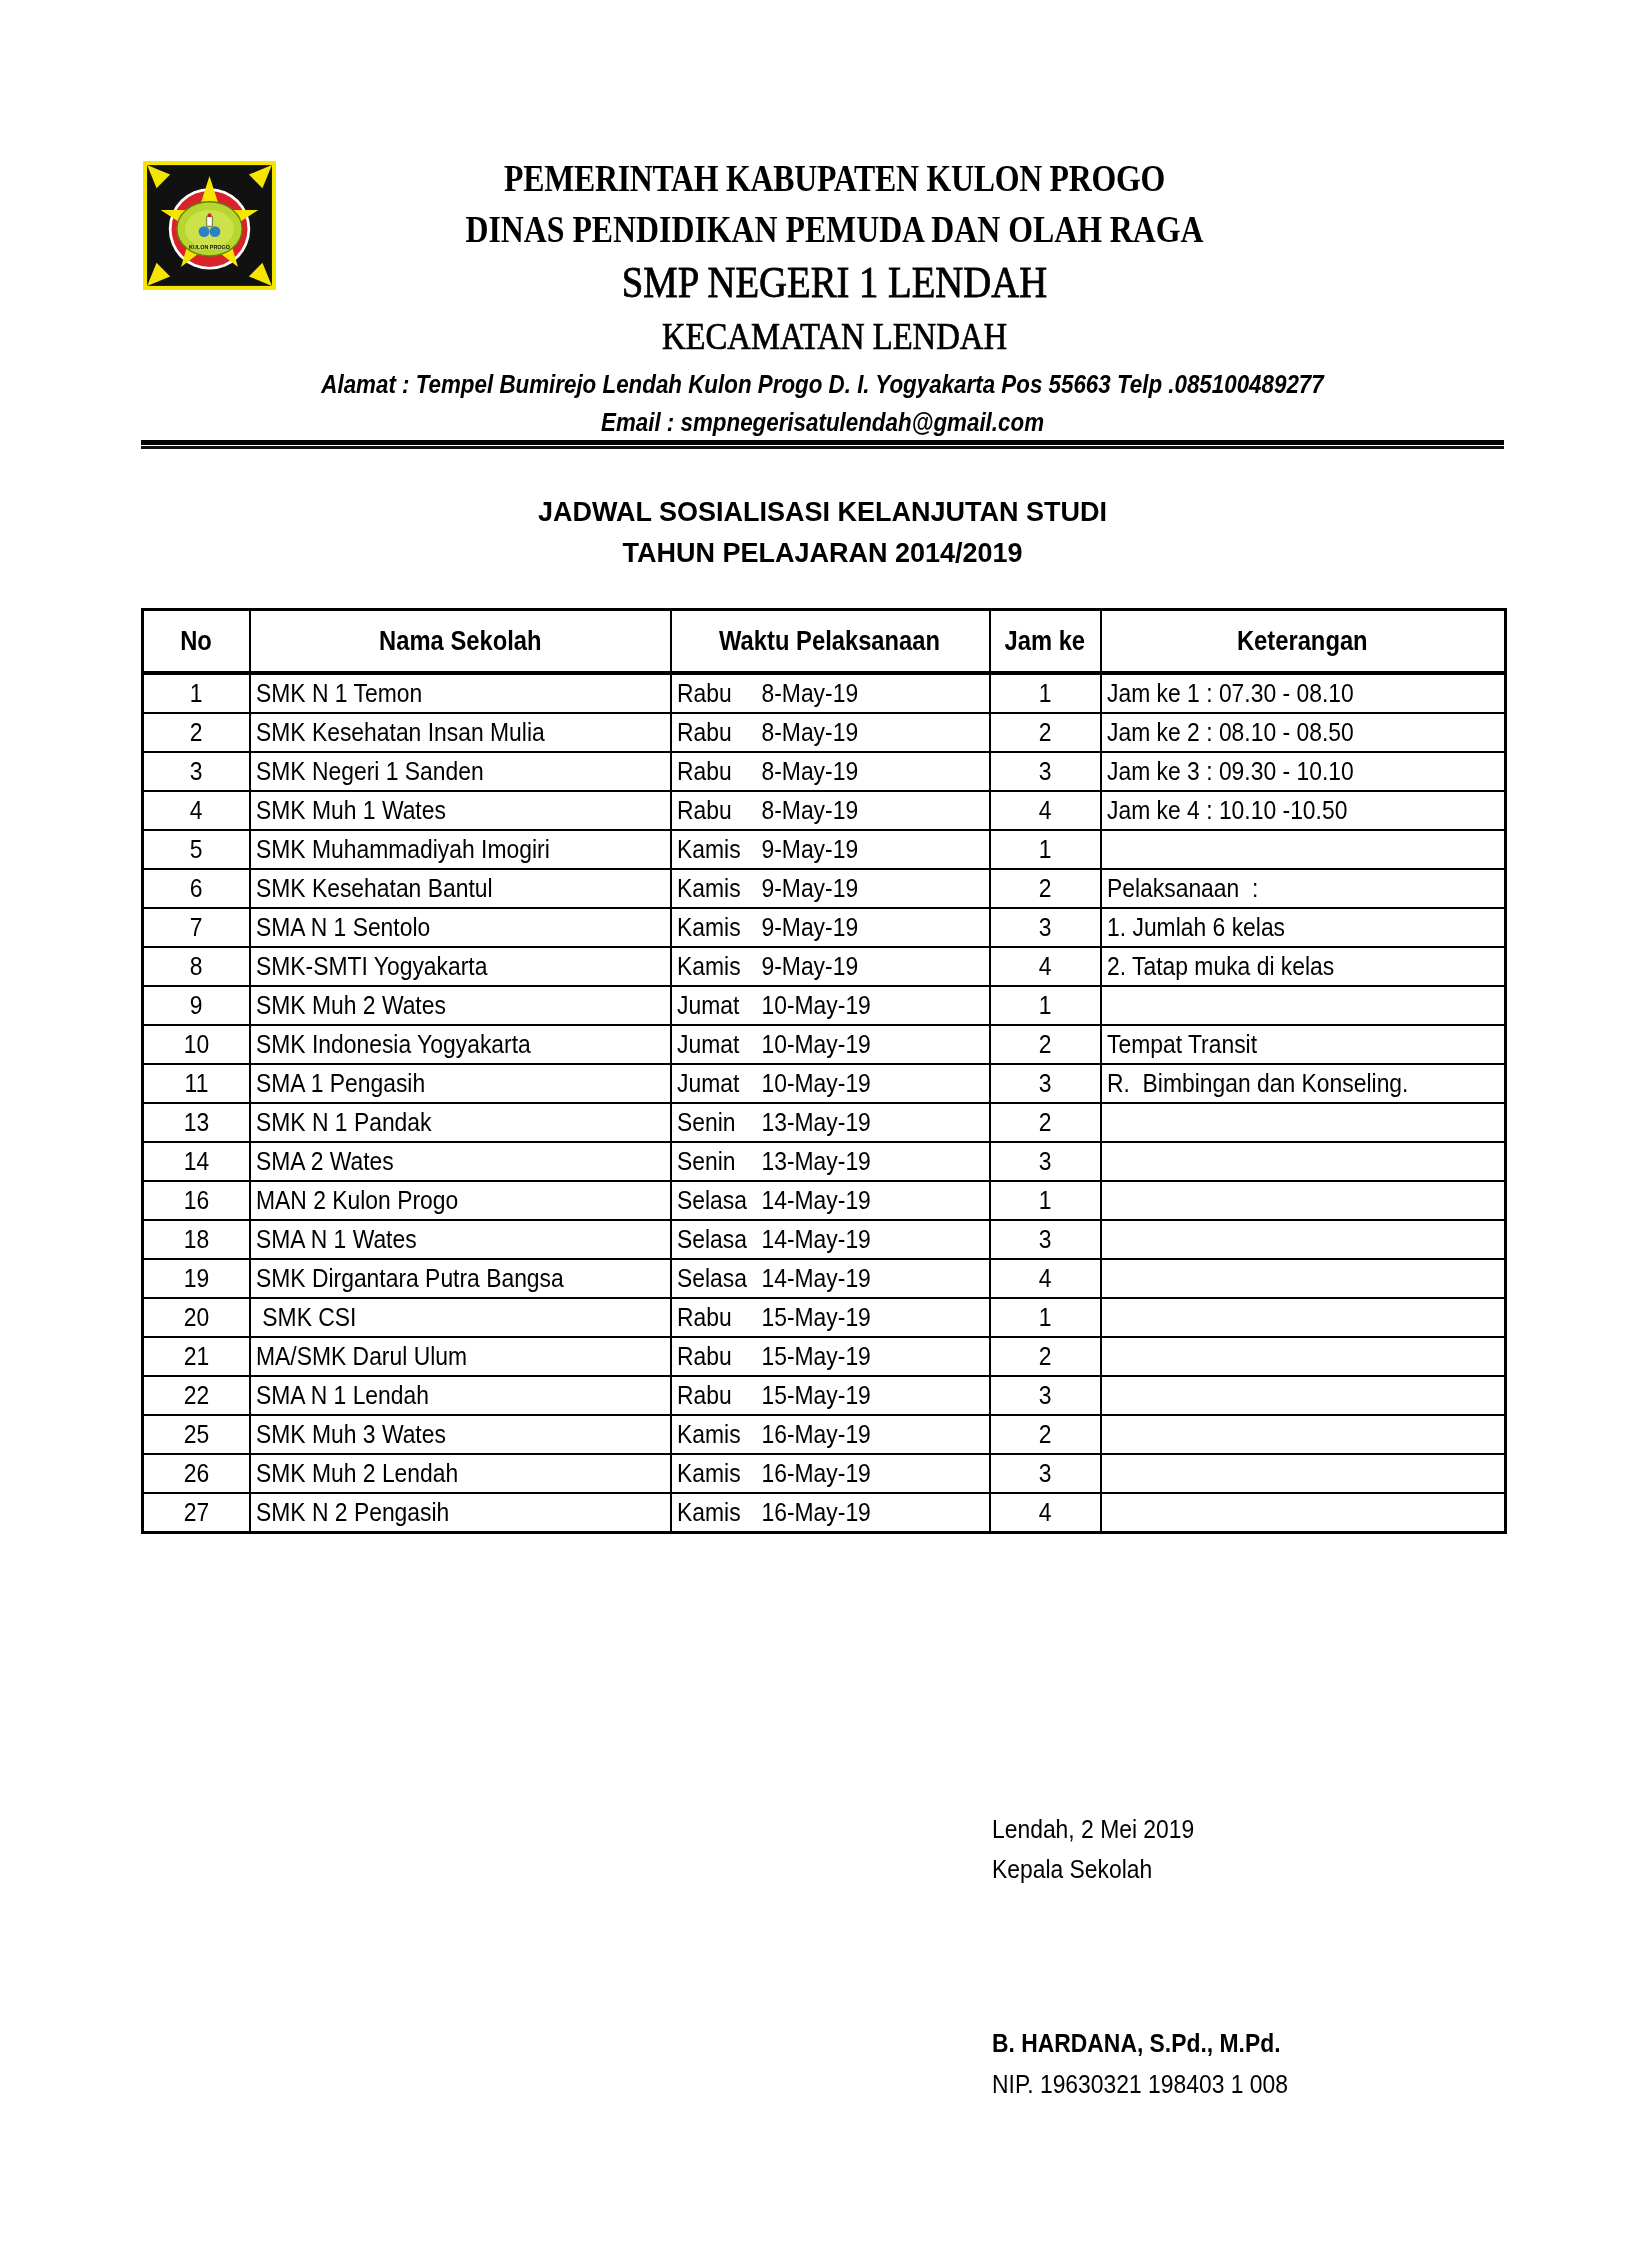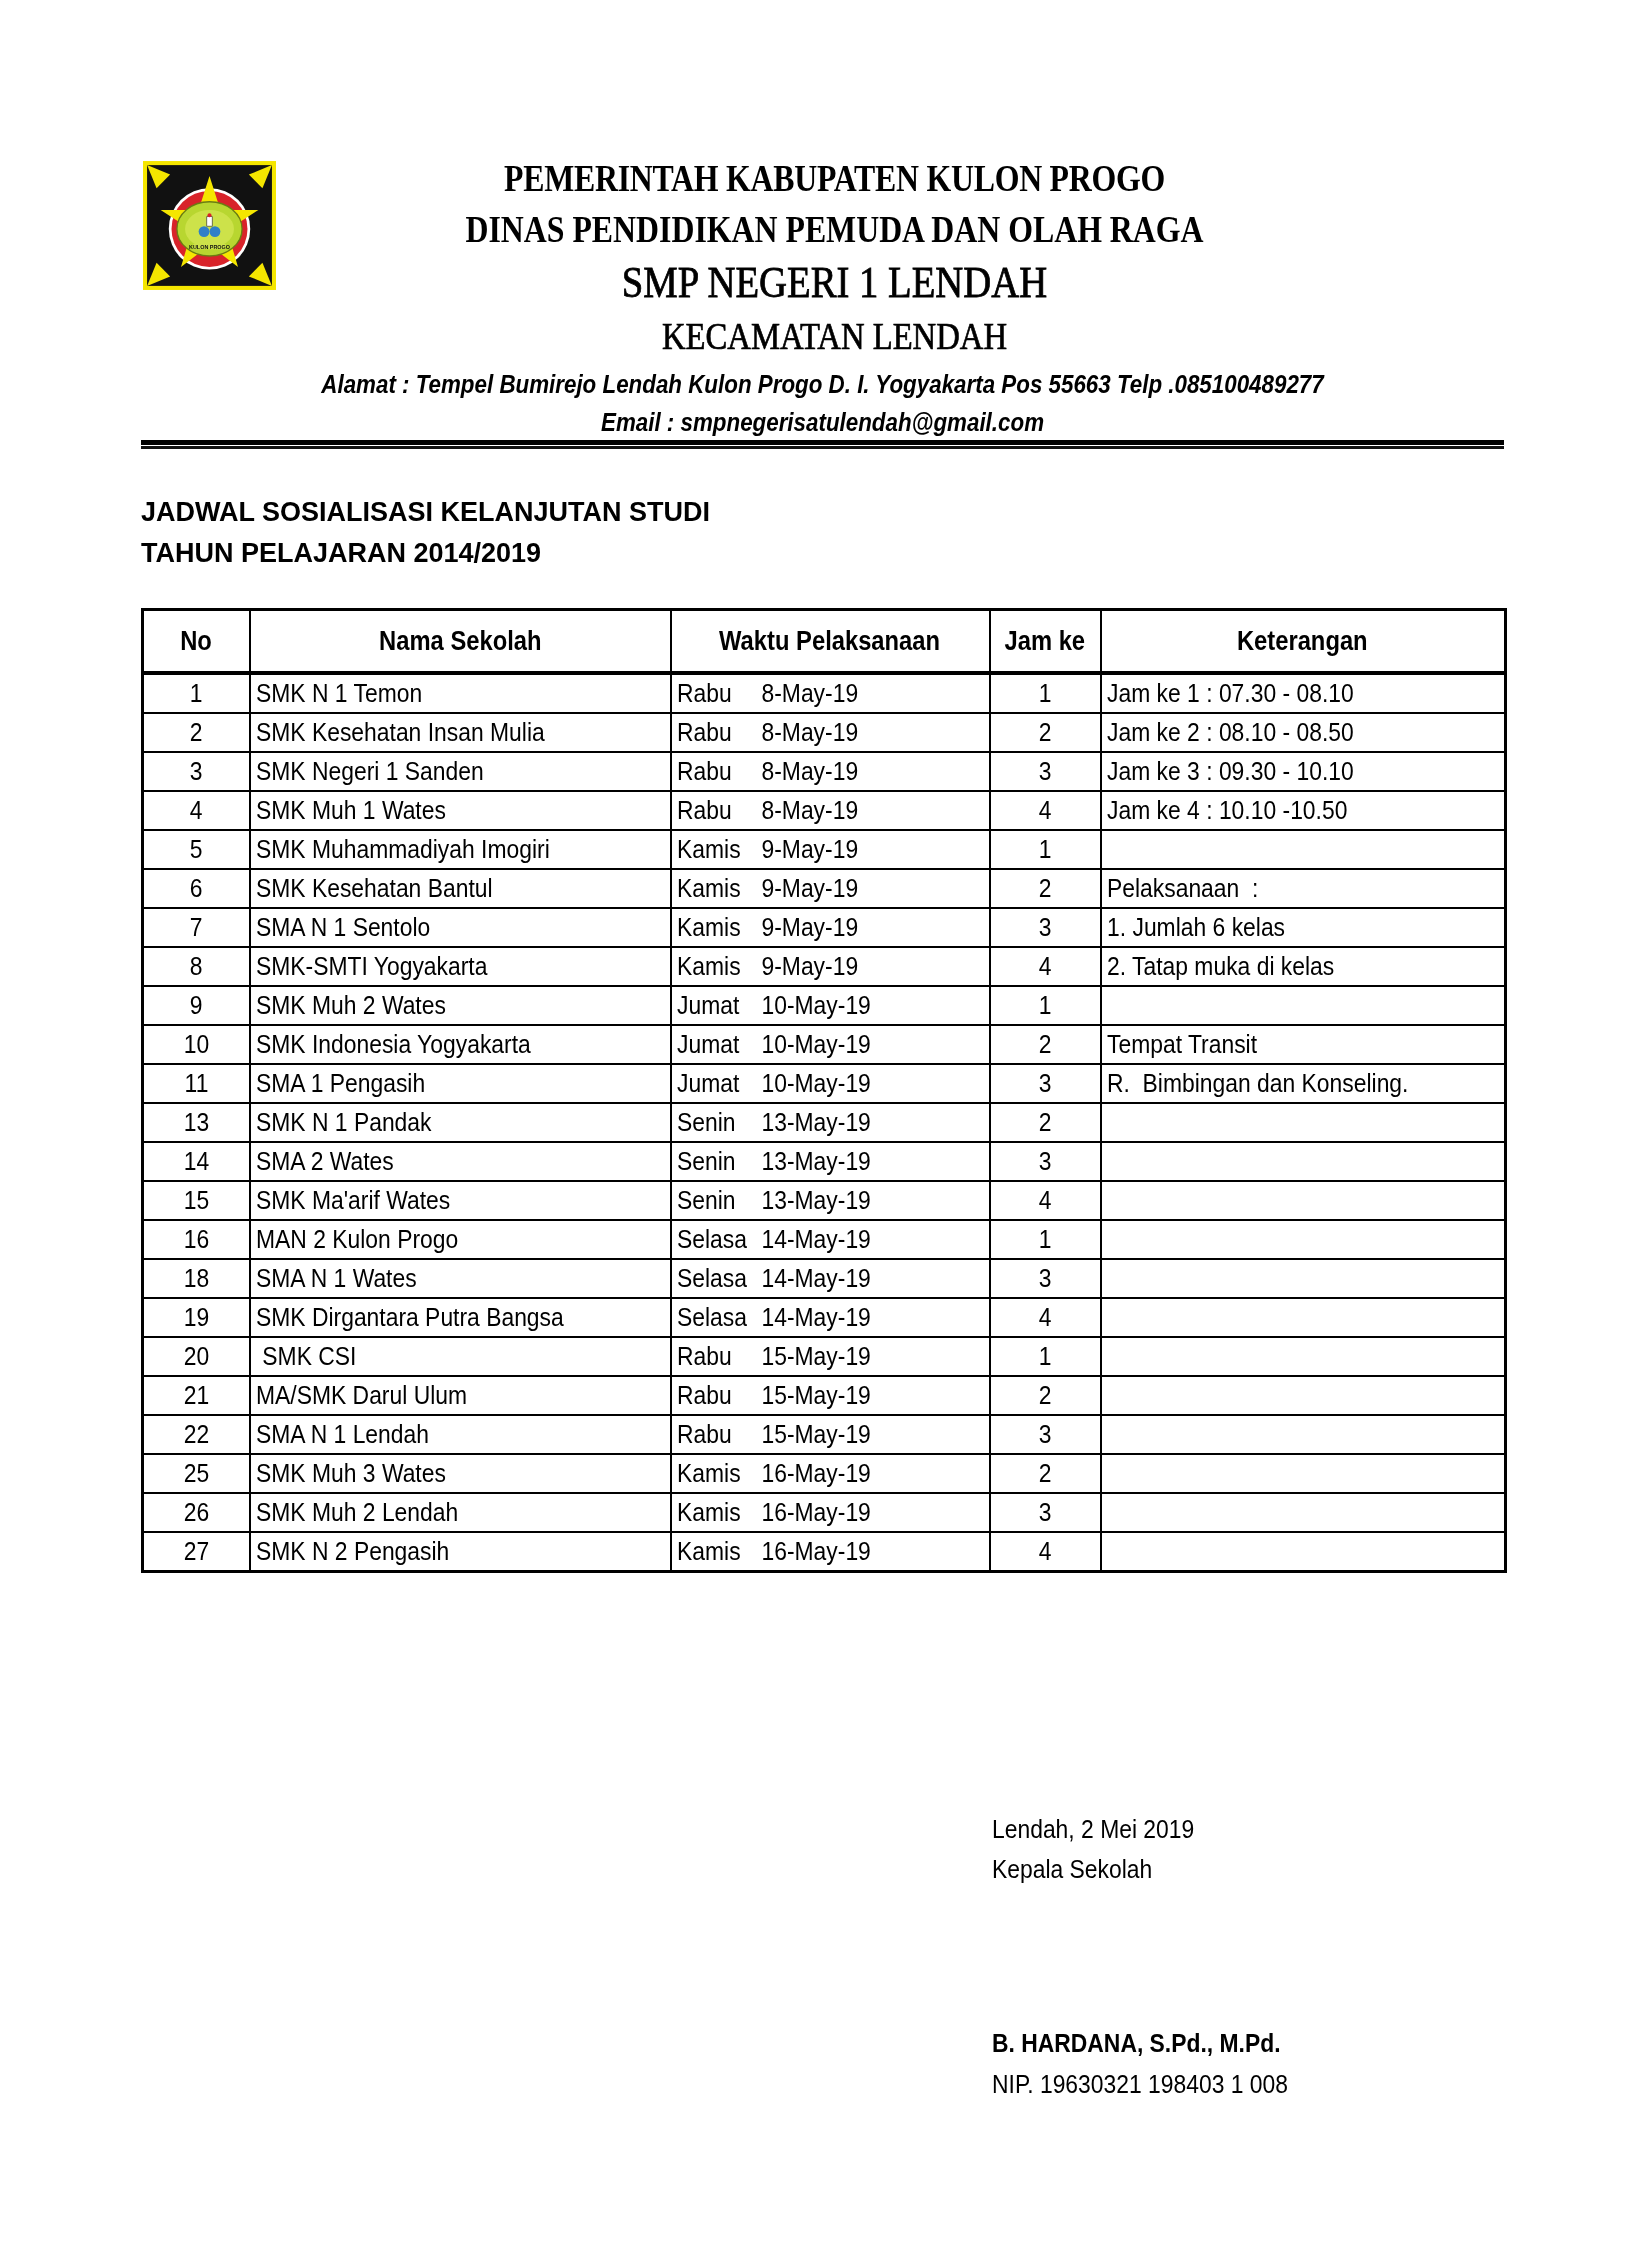--- a/index.html
+++ b/index.html
@@ -13,21 +13,21 @@
   .kop2 { top: 208px; font-size: 37px; transform: scaleX(0.86); }
   .kop3 { top: 256px; font-size: 45px; font-weight: normal; -webkit-text-stroke: 0.8px #000; transform: scaleX(0.86); }
   .kop4 { top: 314px; font-size: 38px; font-weight: normal; -webkit-text-stroke: 0.7px #000; transform: scaleX(0.86); }
   .addr { left: 141px; width: 1363px; text-align: center; font-family: "Liberation Sans", sans-serif; font-weight: bold; font-style: italic; white-space: nowrap; }
   .addr1 { top: 369px; font-size: 26px; transform: scaleX(0.86); }
   .addr2 { top: 407px; font-size: 26px; transform: scaleX(0.86); }
   .rule1 { left: 141px; top: 440px; width: 1363px; height: 4.7px; background: #000; }
   .rule2 { left: 141px; top: 446px; width: 1363px; height: 3.4px; background: #111; }
 
   
-  .title { left: 141px; width: 1363px; font-family: "Liberation Sans", sans-serif; font-weight: bold; white-space: nowrap; font-size: 27px; }
+  .title { left: 141px; width: 1363px; text-align: center; font-family: "Liberation Sans", sans-serif; font-weight: bold; white-space: nowrap; font-size: 27px; }
   .title1 { top: 497px; }
   .title2 { top: 538px; }
 
   
   table.sched { position: absolute; left: 141px; top: 608px; width: 1363px; border-collapse: collapse; font-family: "Liberation Sans", sans-serif; table-layout: fixed; }
   table.sched td, table.sched th { border: 2px solid #000; padding: 0 5.4px; height: 37px; font-size: 26px; white-space: nowrap; overflow: hidden; transform-origin: left center; }
   table.sched th { height: 60px; font-size: 27px; font-weight: bold; text-align: center; border-bottom: 4.1px solid #000; }
   table.sched thead tr th { border-top: 3.4px solid #000; }
   table.sched tbody tr:last-child td { border-bottom: 3.4px solid #000; }
   table.sched th:first-child, table.sched td:first-child { border-left: 3.4px solid #000; }
@@ -186,27 +186,20 @@
         <td><span class="txt" style="white-space:pre"></span></td>
       </tr>
       <tr>
         <td class="c-no"><span class="txt">14</span></td>
         <td><span class="txt" style="white-space:pre">SMA 2 Wates</span></td>
         <td><span class="txt"><span class="day">Senin</span><span class="date">13-May-19</span></span></td>
         <td class="c-jam"><span class="txt">3</span></td>
         <td><span class="txt" style="white-space:pre"></span></td>
       </tr>
       <tr>
-        <td class="c-no"><span class="txt">15</span></td>
-        <td><span class="txt" style="white-space:pre">SMK Ma'arif Wates</span></td>
-        <td><span class="txt"><span class="day">Senin</span><span class="date">13-May-19</span></span></td>
-        <td class="c-jam"><span class="txt">4</span></td>
-        <td><span class="txt" style="white-space:pre"></span></td>
-      </tr>
-      <tr>
         <td class="c-no"><span class="txt">16</span></td>
         <td><span class="txt" style="white-space:pre">MAN 2 Kulon Progo</span></td>
         <td><span class="txt"><span class="day">Selasa</span><span class="date">14-May-19</span></span></td>
         <td class="c-jam"><span class="txt">1</span></td>
         <td><span class="txt" style="white-space:pre"></span></td>
       </tr>
       <tr>
         <td class="c-no"><span class="txt">18</span></td>
         <td><span class="txt" style="white-space:pre">SMA N 1 Wates</span></td>
         <td><span class="txt"><span class="day">Selasa</span><span class="date">14-May-19</span></span></td>

